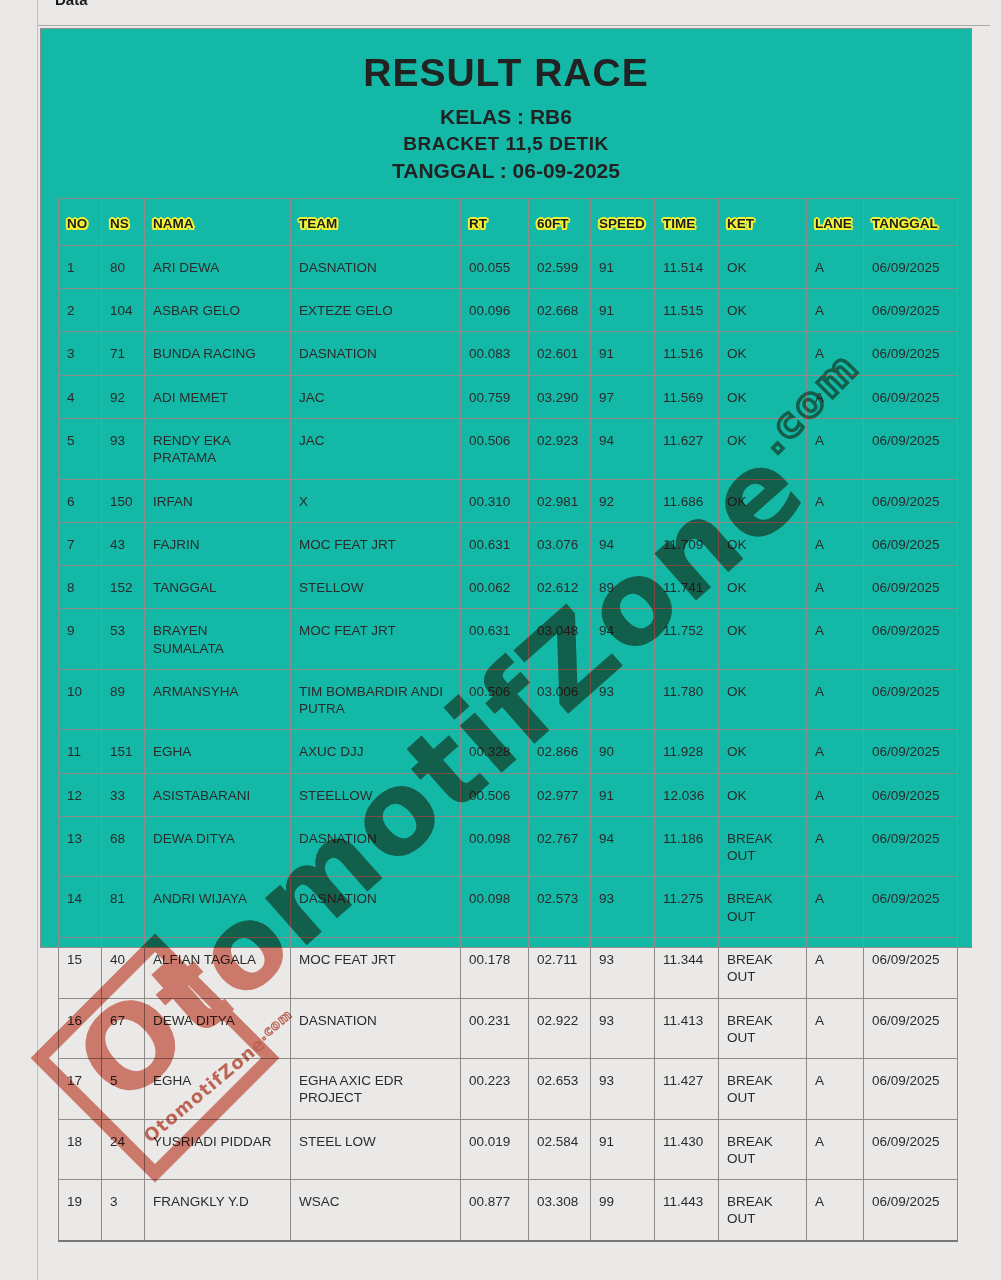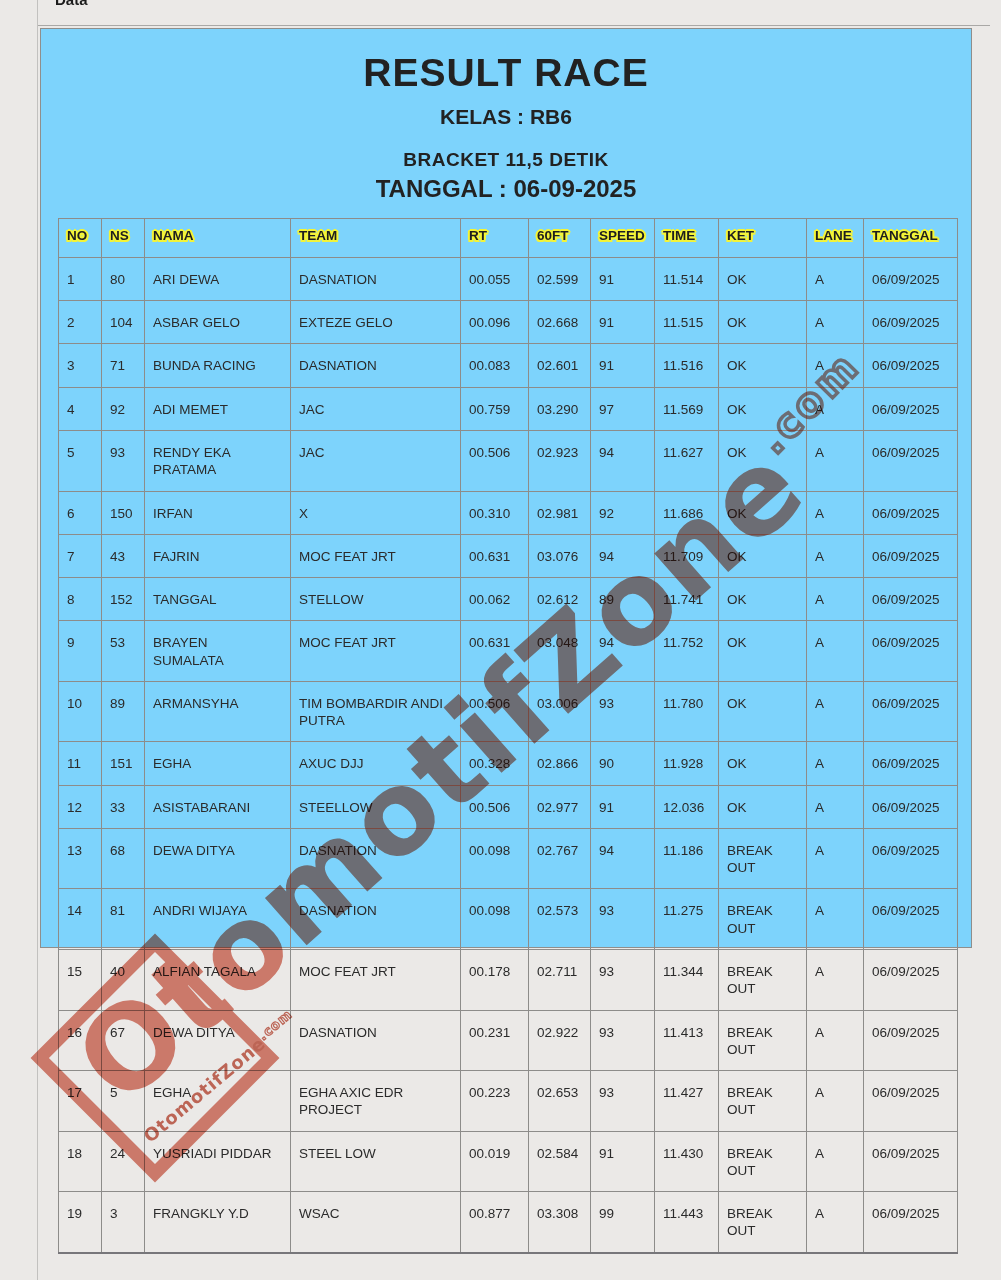--- a/index.html
+++ b/index.html
@@ -17,42 +17,42 @@
   .topbar {
     position:absolute; left:38px; top:0; width:952px; height:26px;
     border-bottom:1px solid #a9a8a6; overflow:hidden;
   }
   .data-label {
     position:absolute; left:17px; top:-9px;
     font-size:15px; font-weight:bold; color:#1c1c1c;
   }
   .card {
     position:absolute; left:40px; top:28px; width:932px; height:920px;
-    background:#7dd3fc; border:1px solid #8f8e8c;
+    background:#14b8a6; border:1px solid #8f8e8c;
   }
   .titles { text-align:center; padding-top:22px; color:#222; }
   .title-main   { font-size:39px; font-weight:bold; letter-spacing:1px; line-height:1.12; }
   .title-kelas  { font-size:21px; font-weight:600; margin-top:10px; }
-  .title-bracket{ font-size:19px; font-weight:bold; margin-top:20px; letter-spacing:.5px; }
-  .title-tanggal{ font-size:24px; font-weight:600; margin-top:4px; }
+  .title-bracket{ font-size:19px; font-weight:bold; margin-top:4px; letter-spacing:.5px; }
+  .title-tanggal{ font-size:21px; font-weight:600; margin-top:4px; }
 
   table.result {
     margin:15px 0 0 17px;
     border-collapse:collapse; table-layout:fixed; width:899px;
     font-size:13.5px; line-height:1.28;
   }
   table.result th, table.result td {
     border:1px solid #8d8c8a;
     text-align:left; vertical-align:top;
     padding:13px 8px 12px 8px;
     white-space:pre-line;
     overflow:hidden;
   }
   table.result th {
-    font-weight:bold; color:#1e1e1e; font-size:13.5px; padding-top:8px; padding-bottom:13px;
+    font-weight:bold; color:#1e1e1e; font-size:13.5px; padding-top:16px; padding-bottom:13px;
     text-shadow:
       -1.5px -1.5px 0 #f4f437, 1.5px -1.5px 0 #f4f437,
       -1.5px  1.5px 0 #f4f437, 1.5px  1.5px 0 #f4f437,
       0 -2px 0 #f4f437, 0 2px 0 #f4f437, -2px 0 0 #f4f437, 2px 0 0 #f4f437;
   }
   table.result { border-bottom:2px solid #77767a; }
 
   
   .watermark { position:absolute; inset:0; pointer-events:none; mix-blend-mode:multiply; z-index:6; }
   .wm-big {

